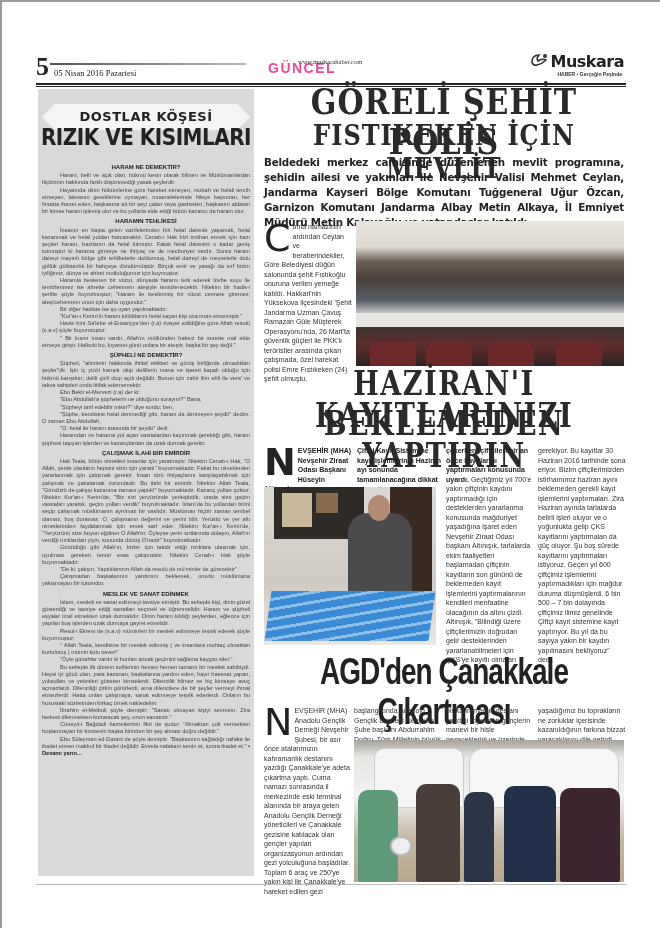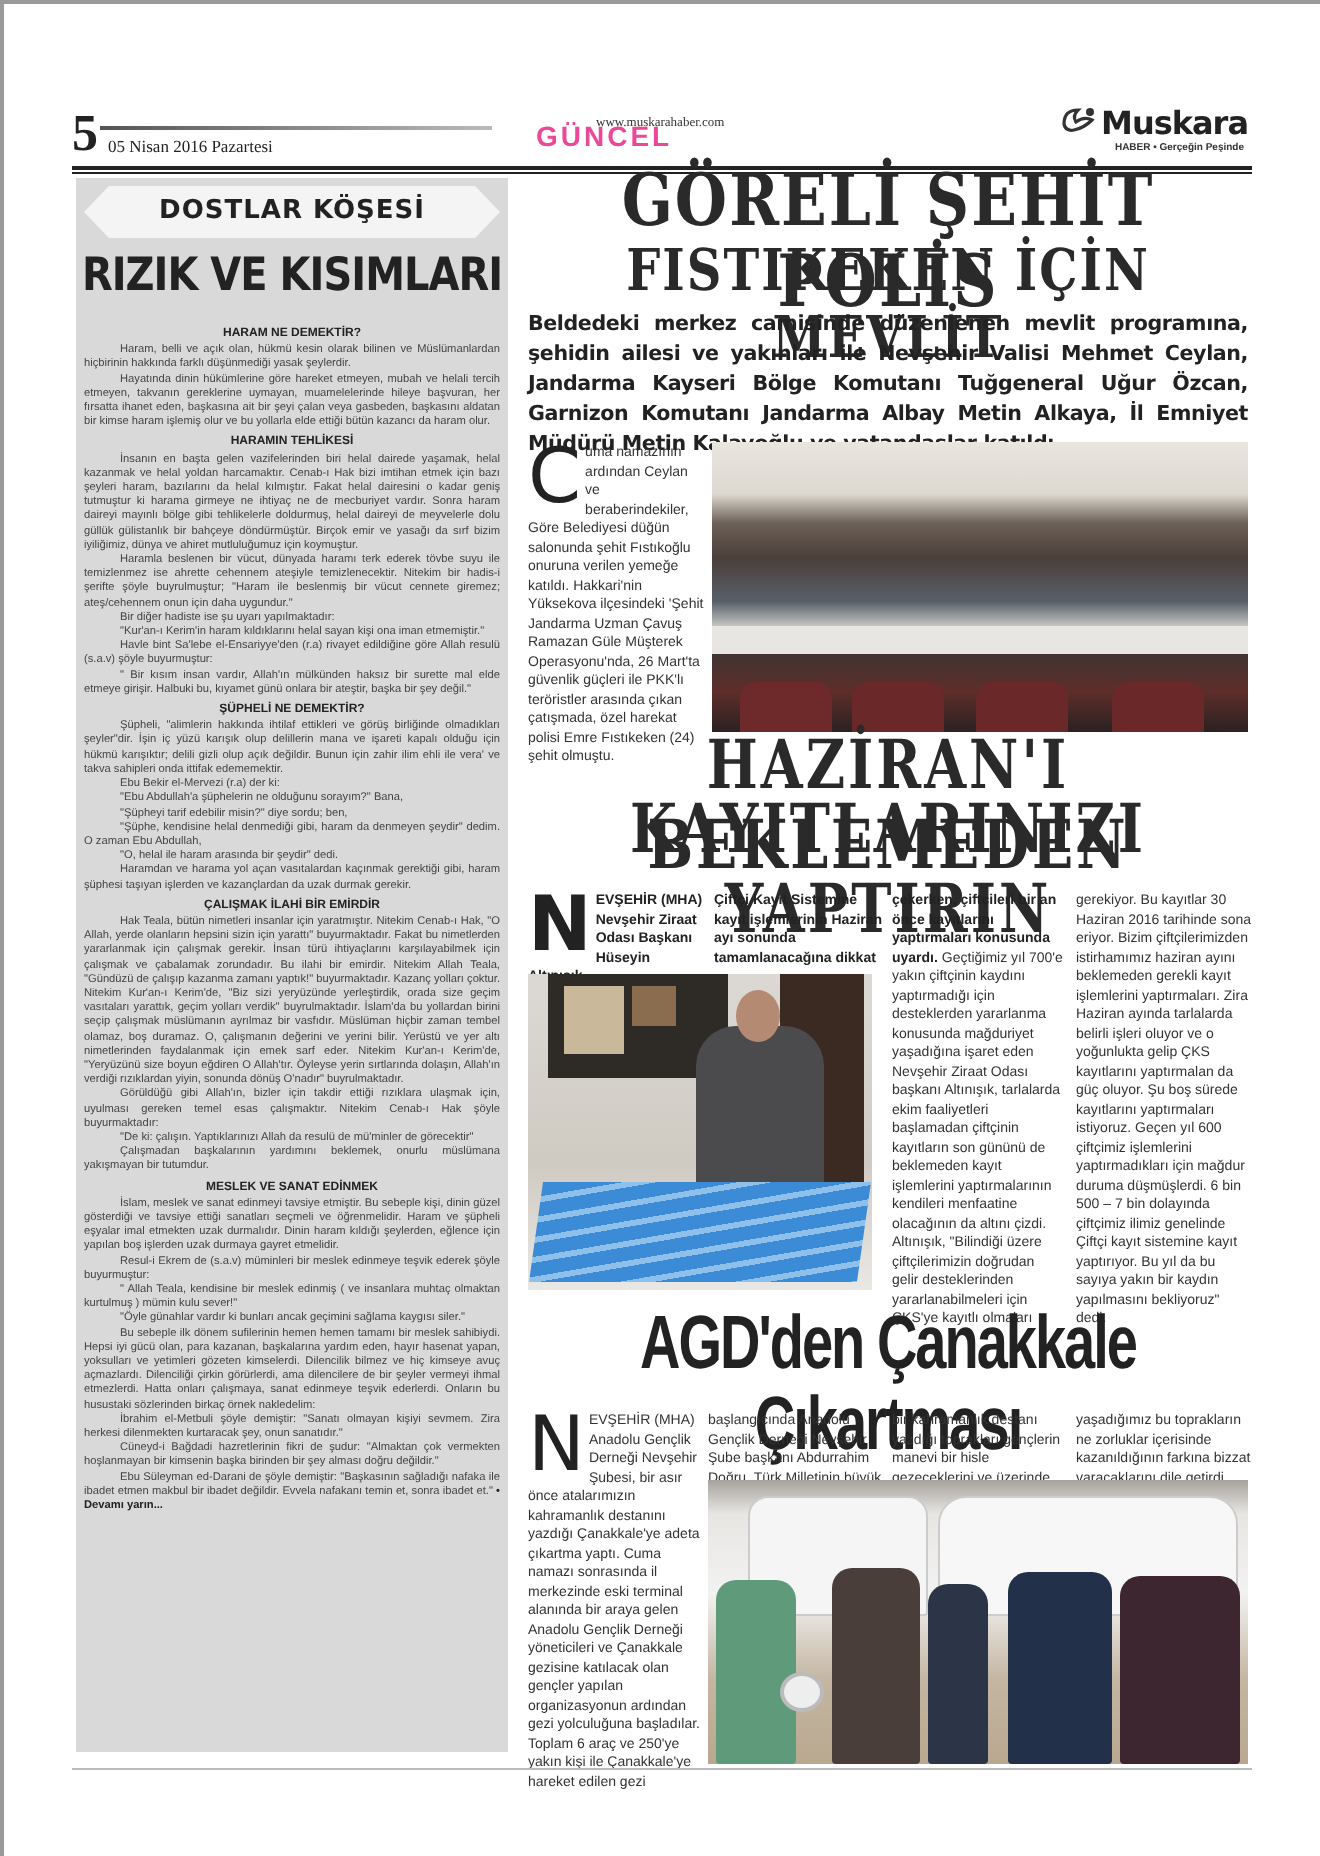--- a/index.html
+++ b/index.html
@@ -15,21 +15,21 @@
   .sect { position: absolute; left: 232px; top: 4px; font-family: Liberation Sans, sans-serif; font-weight: bold; font-size: 14px; letter-spacing: 1.5px; color: #ec4899; }
   .sect-url { position: absolute; left: 260px; top: 2px; font-family: "Liberation Serif", serif; font-size: 6.5px; color: #333; }
   .logo { position: absolute; right: 0; top: -6px; width: 96px; height: 30px; }
   .logo-text { position: absolute; right: 2px; top: 2px; font-family: "DejaVu Sans", sans-serif; font-weight: bold; font-size: 16px; color: #222; letter-spacing: -0.5px; text-align: center; }
   .logo-sub { position: absolute; right: 4px; top: 21px; font-size: 5px; color: #333; font-weight: bold; }
   .logo-icon { position: absolute; left: 0; top: 2px; font-size: 14px; color: #444; }
   .hdr-rule { position: absolute; left: 36px; top: 83px; width: 590px; height: 4px; border-top: 2px solid #222; border-bottom: 1px solid #222; }
 
   
   .left { position: absolute; left: 38px; top: 89px; width: 216px; height: 787px; background: #d9d9d9; }
-  .banner { position: absolute; left: 4px; top: 4px; width: 208px; height: 26px; background: #f4f4f4; clip-path: polygon(6% 0, 94% 0, 100% 50%, 94% 100%, 6% 100%, 0 50%); text-align: center; }
+  .banner { position: absolute; left: 4px; top: 15px; width: 208px; height: 26px; background: #f4f4f4; clip-path: polygon(6% 0, 94% 0, 100% 50%, 94% 100%, 6% 100%, 0 50%); text-align: center; }
   .banner span { font-family: "DejaVu Sans", sans-serif; font-weight: bold; font-size: 13px; letter-spacing: 0.5px; line-height: 26px; color: #222; }
   .col-title { position: absolute; left: 0; top: 36px; width: 216px; text-align: center; font-family: "DejaVu Sans", sans-serif; font-weight: bold; font-size: 20px; color: #222; letter-spacing: -0.5px; transform: scaleY(1.15); }
   .col-body { position: absolute; left: 4px; top: 72px; width: 208px; font-size: 5.6px; line-height: 7.2px; color: #444; text-align: justify; }
   .col-body h4 { text-align: center; font-size: 6px; font-weight: bold; color: #222; margin: 3px 0 1px; }
   .col-body p { text-indent: 18px; margin: 0; }
   .col-body .more { font-weight: bold; color: #222; }
 
   
   .r { position: absolute; left: 264px; width: 360px; }
   .h1 { font-family: "DejaVu Serif", serif; font-weight: bold; color: #2a2a2a; text-align: center; letter-spacing: 1px; transform: scaleY(1.2); }

